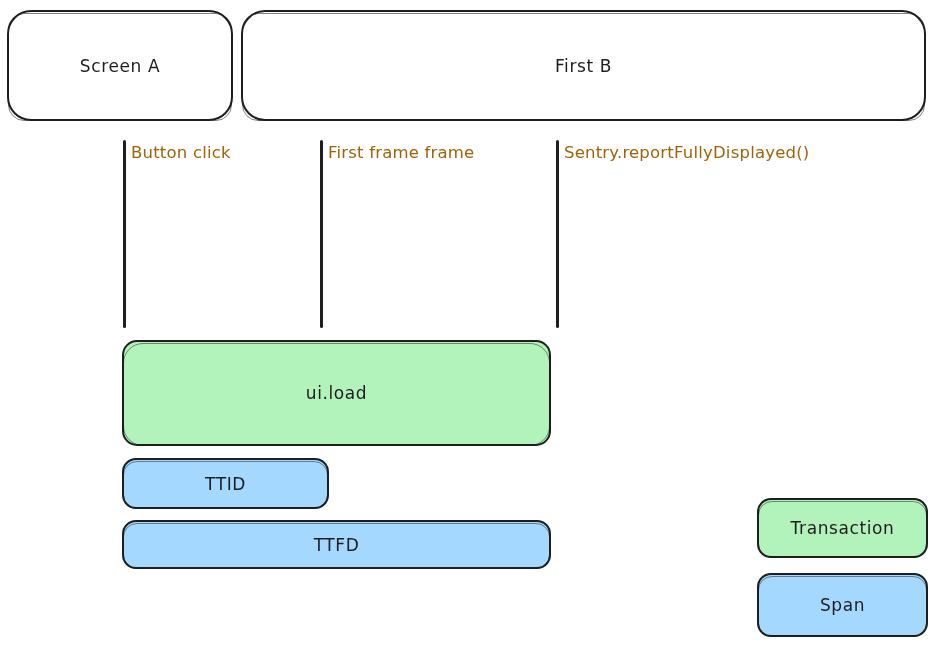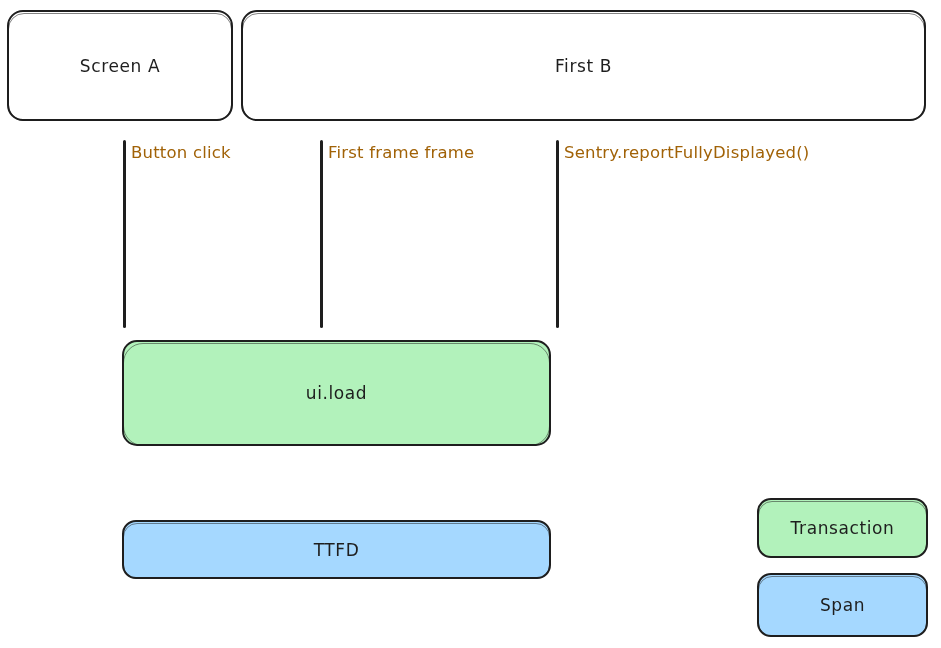--- a/index.html
+++ b/index.html
@@ -22,21 +22,21 @@
     top: 0;
     width: 941px;
     height: 648px;
   }
 
   
   .sketch-box {
     position: absolute;
     box-sizing: border-box;
     border: 2.4px solid #1e1e1e;
-    border-radius: 16px;
+    border-radius: 24px;
     display: flex;
     align-items: center;
     justify-content: center;
     background: #ffffff;
   }
   .sketch-box::after {
     
     content: "";
     position: absolute;
     left: -1.5px;
@@ -130,21 +130,21 @@
   #bar-ui-load {
     left: 122px; top: 340px; width: 429px; height: 106px;
     border-radius: 20px;
   }
   #bar-ui-load::after { border-radius: 20px; }
 
   #bar-ttid {
     left: 122px; top: 458px; width: 207px; height: 51px;
   }
   #bar-ttfd {
-    left: 122px; top: 520px; width: 429px; height: 59px;
+    left: 122px; top: 520px; width: 429px; height: 49px;
   }
 
   
   .legend-item {
     position: absolute;
     box-sizing: border-box;
     border: 2.6px solid #1e1e1e;
     border-radius: 14px;
     display: flex;
     align-items: center;
@@ -194,20 +194,23 @@
 
   <div class="event-marker" id="marker-report-fully-displayed">
     <div class="event-rule"></div>
     <span class="event-text">Sentry.reportFullyDisplayed()</span>
   </div>
 
   <div class="bar" id="bar-ui-load" style="background: rgb(178, 242, 187); border-radius: 15px;">
     <span class="box-label">ui.load</span>
   </div>
 
+  <div class="bar" id="bar-ttid" style="background: rgb(165, 216, 255);">
+    <span class="box-label">TTID</span>
+  </div>
 
   <div class="bar" id="bar-ttfd" style="background: rgb(165, 216, 255);">
     <span class="box-label">TTFD</span>
   </div>
 
   <div class="legend-item" id="legend-transaction" style="background: rgb(178, 242, 187);">
     <span class="box-label">Transaction</span>
   </div>
 
   <div class="legend-item" id="legend-span" style="background: rgb(165, 216, 255);">

